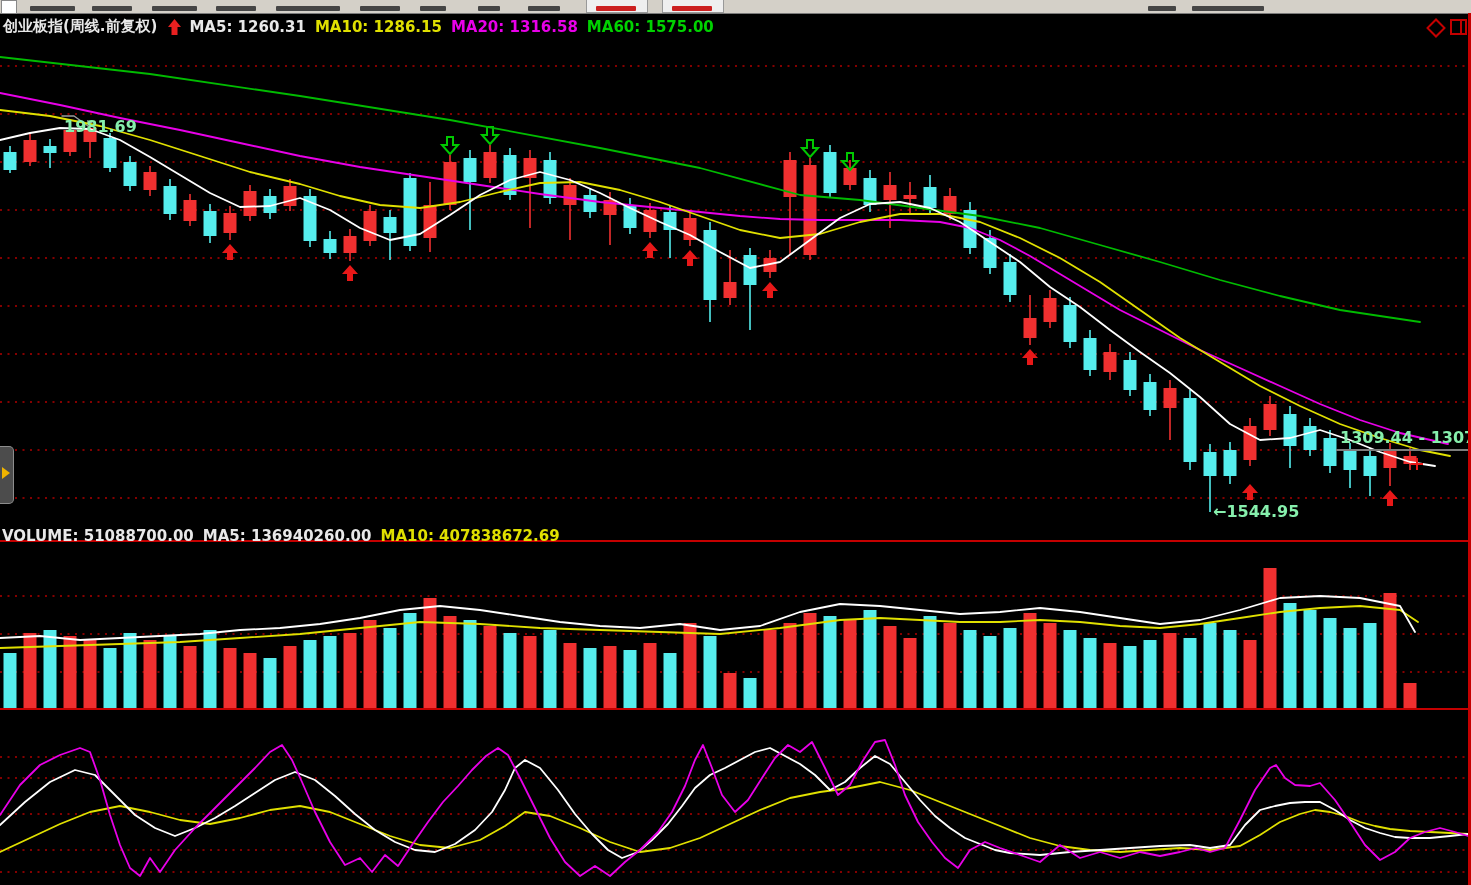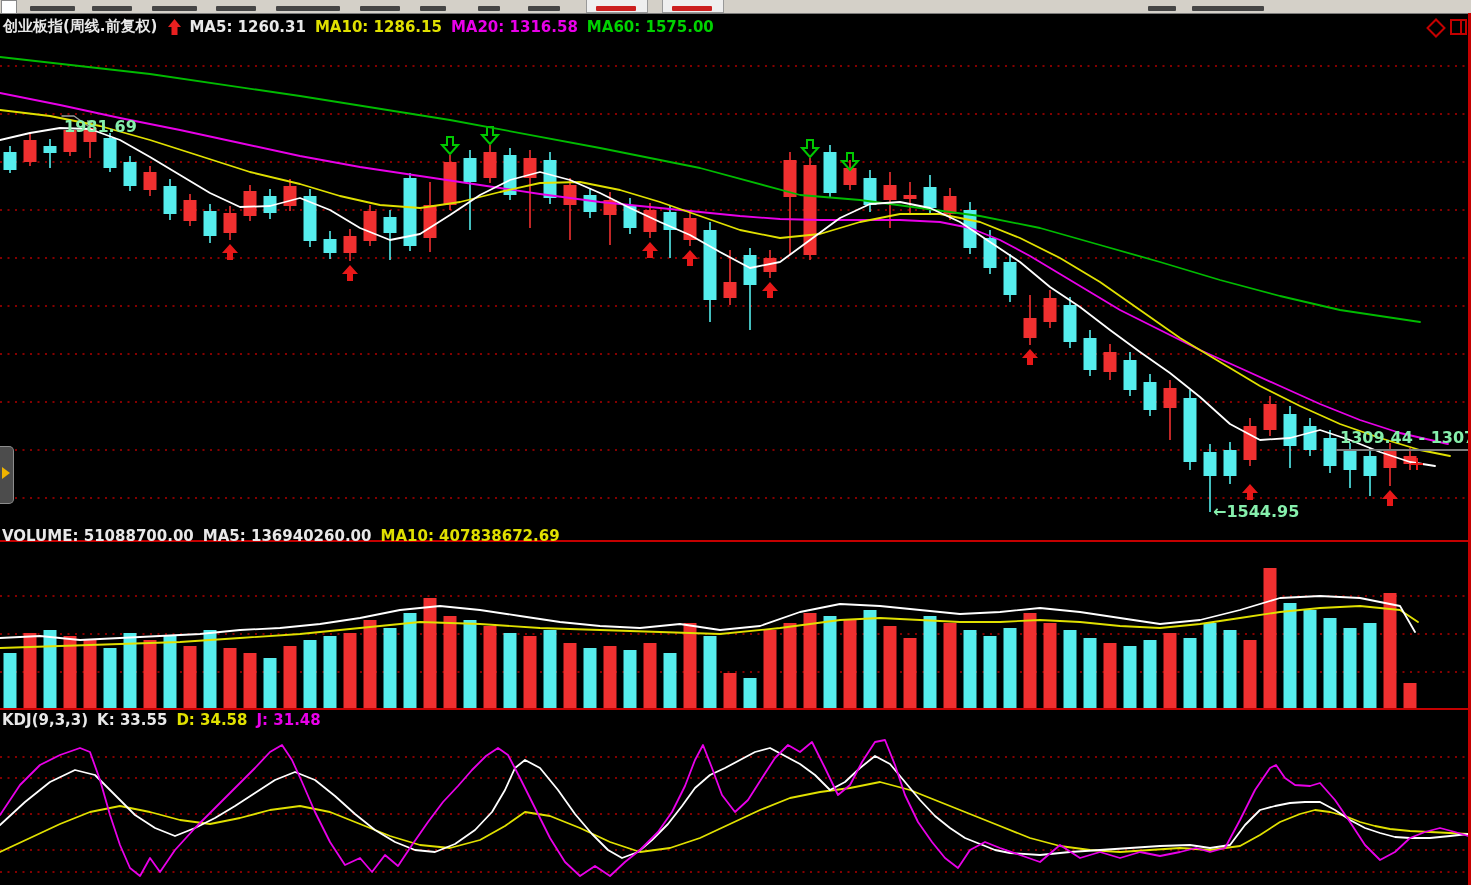--- a/index.html
+++ b/index.html
@@ -357,26 +357,20 @@
     <span class="c-magenta">MA20: 1316.58</span>
     <span class="c-green">MA60: 1575.00</span>
   </div>
 
   <div class="hdr vol-row">
     <span class="c-white">VOLUME: 51088700.00</span>
     <span class="c-white">MA5: 136940260.00</span>
     <span class="c-yellow">MA10: 407838672.69</span>
   </div>
 
-  <div class="hdr kdj-row">
-    <span class="c-white">KDJ(9,3,3)</span>
-    <span class="c-white">K: 33.55</span>
-    <span class="c-yellow">D: 34.58</span>
-    <span class="c-magenta">J: 31.48</span>
-  </div>
 
   <div class="anno anno-high">1981.69</div>
   <div class="anno anno-low">←1544.95</div>
   <div class="anno anno-last">1309.44 - 1307.</div>
   <div class="last-line"></div>
 
   <div class="handle">
     <div class="handle-tri"></div>
   </div>
 

